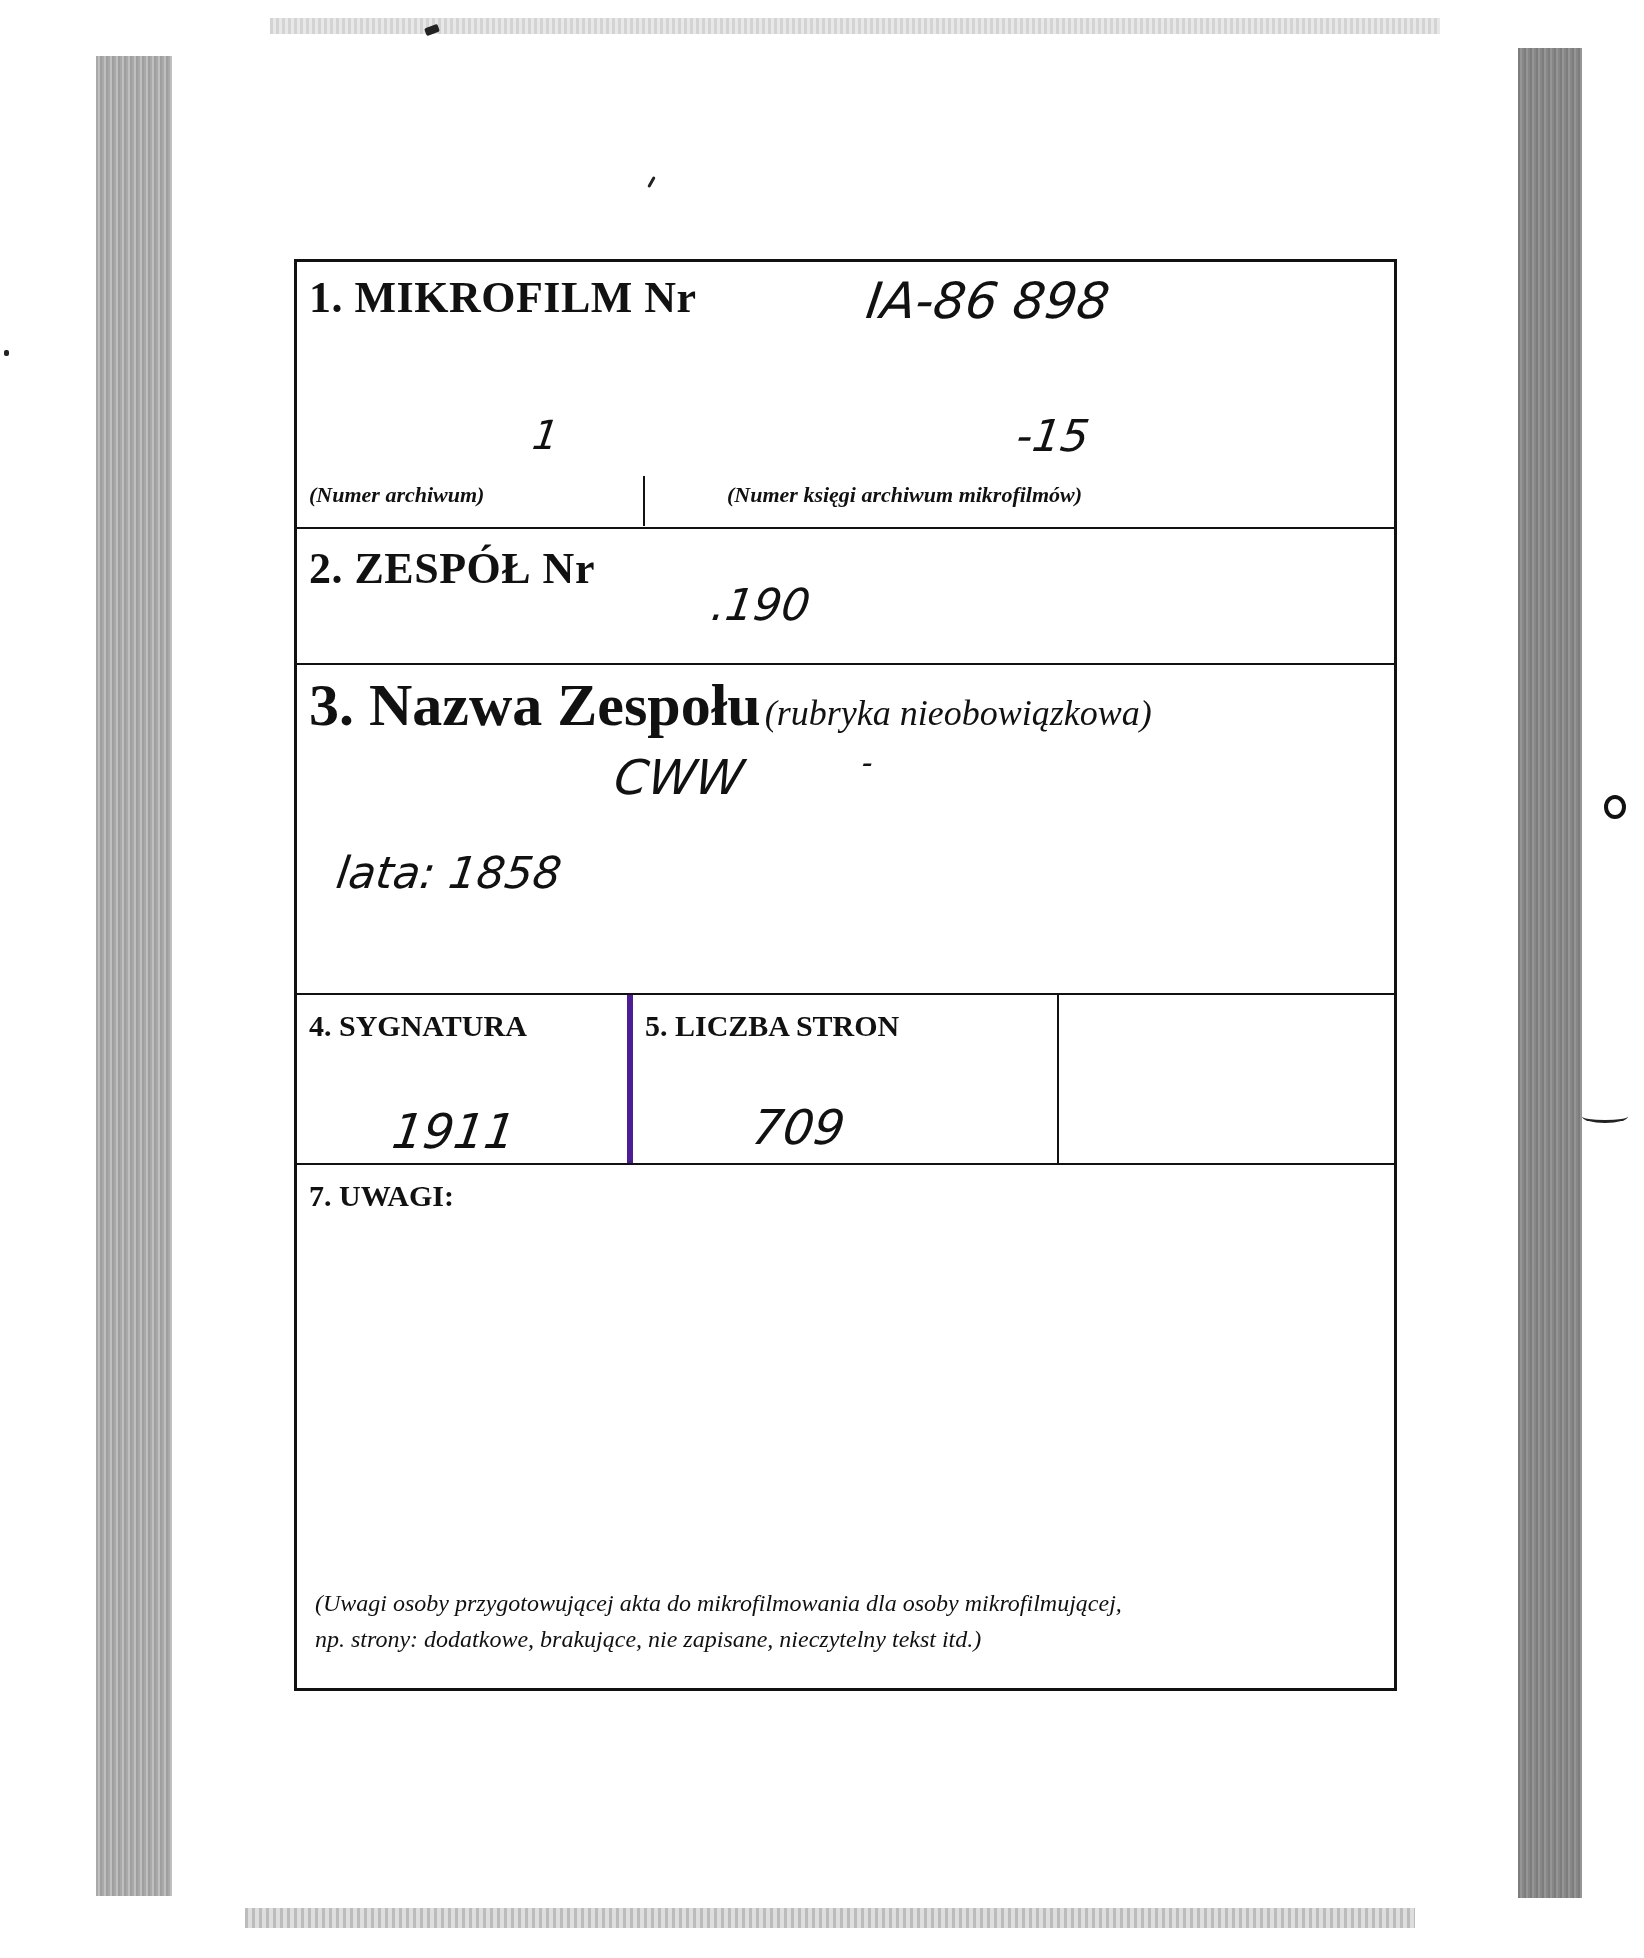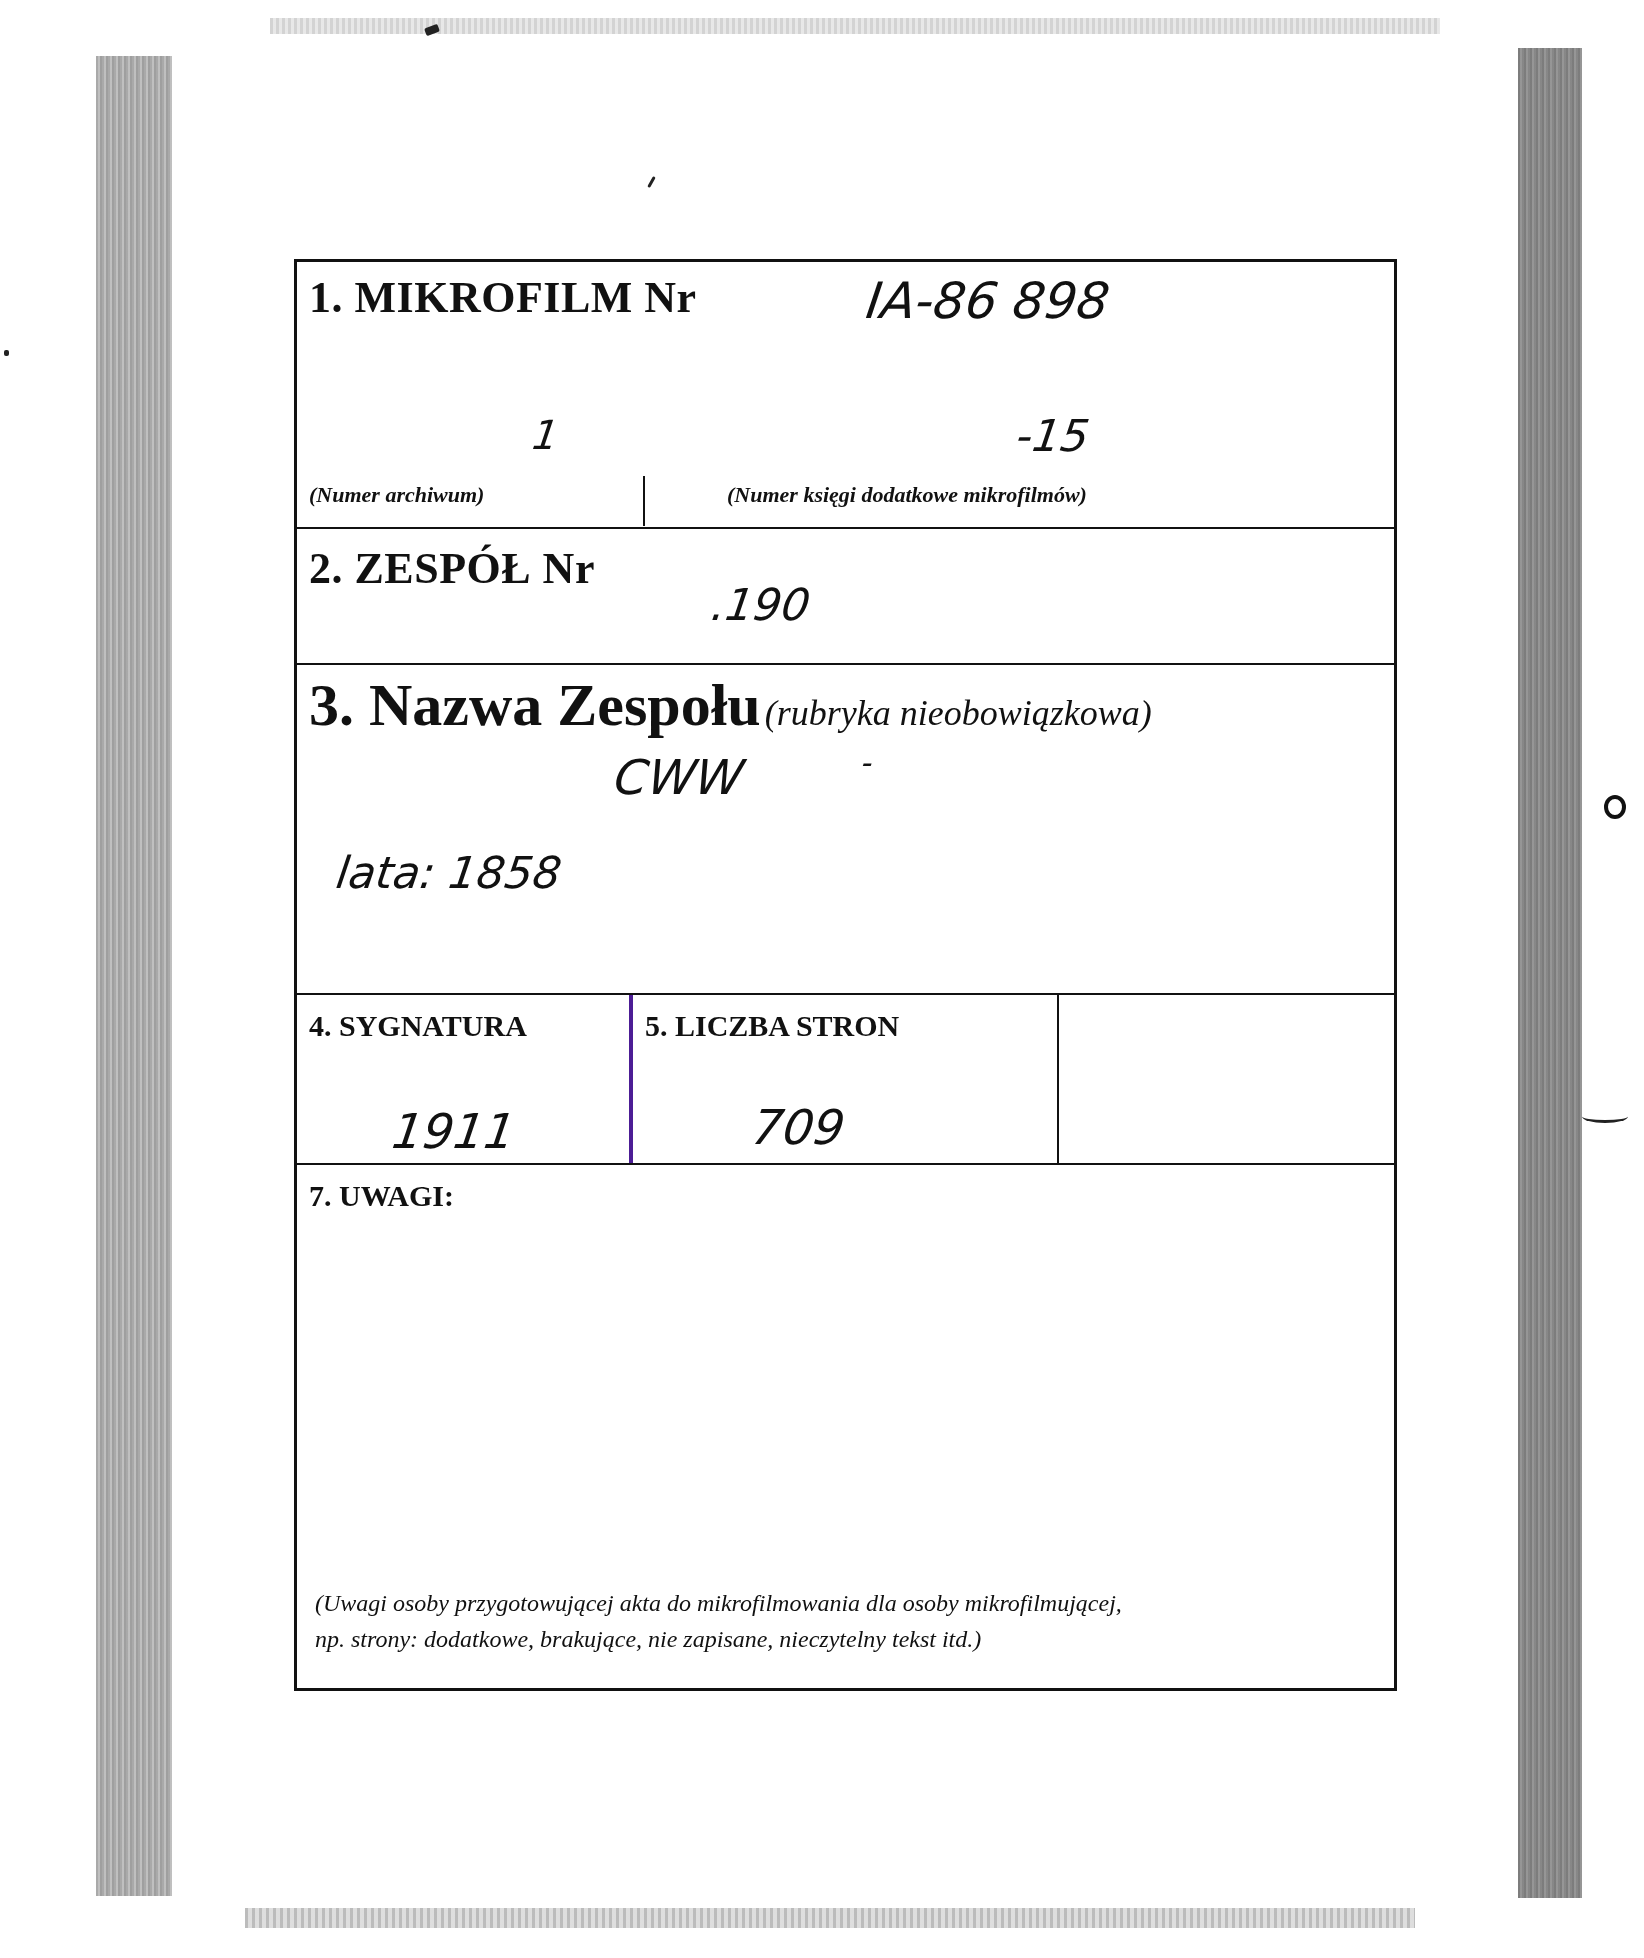--- a/index.html
+++ b/index.html
@@ -63,21 +63,21 @@
       position: absolute;
       font-family: "DejaVu Sans", sans-serif;
       font-style: italic;
       font-weight: normal;
       color: #111;
       transform: skewX(-8deg);
     }
 
     .vdiv { position: absolute; width: 2px; background: #111; }
     .cell { position: absolute; top: 0; bottom: 0; box-sizing: border-box; }
-    .c4 { left: 0; width: 336px; border-right: 4px solid #4c1d95; }
+    .c4 { left: 0; width: 336px; border-right: 6px solid #4c1d95; }
     .c5 { left: 336px; width: 426px; border-right: 2px solid #111; }
     .c6 { left: 696px; right: 0; }
   </style>
 </head>
 <body>
 
 <div class="edge-top"></div>
 <div class="edge-left"></div>
 <div class="edge-right"></div>
 <div class="edge-bottom"></div>
@@ -89,21 +89,21 @@
 
 <div class="form">
 
   <div class="row r1">
     <div class="label-big" style="left:12px;top:10px;">1. MIKROFILM  Nr</div>
     <div class="hand" style="left:570px;top:10px;font-size:50px;">IA-86 898</div>
     <div class="hand" style="left:236px;top:150px;font-size:40px;">1</div>
     <div class="hand" style="left:720px;top:148px;font-size:44px;">-15</div>
     <div class="italic-note" style="left:12px;top:220px;">(Numer archiwum)</div>
     <div class="vdiv" style="left:346px;top:214px;height:50px;"></div>
-    <div class="italic-note" style="left:430px;top:220px;">(Numer księgi dodatkowe mikrofilmów)</div>
+    <div class="italic-note" style="left:430px;top:220px;">(Numer księgi archiwum mikrofilmów)</div>
   </div>
 
   <div class="row r2">
     <div class="label-big" style="left:12px;top:14px;">2. ZESPÓŁ  Nr</div>
     <div class="hand" style="left:415px;top:50px;font-size:44px;">.190</div>
   </div>
 
   <div class="row r3">
     <div style="position:absolute;left:12px;top:14px;white-space:nowrap;">
       <span style="font-weight:bold;font-size:60px;">3. Nazwa Zespołu</span>

